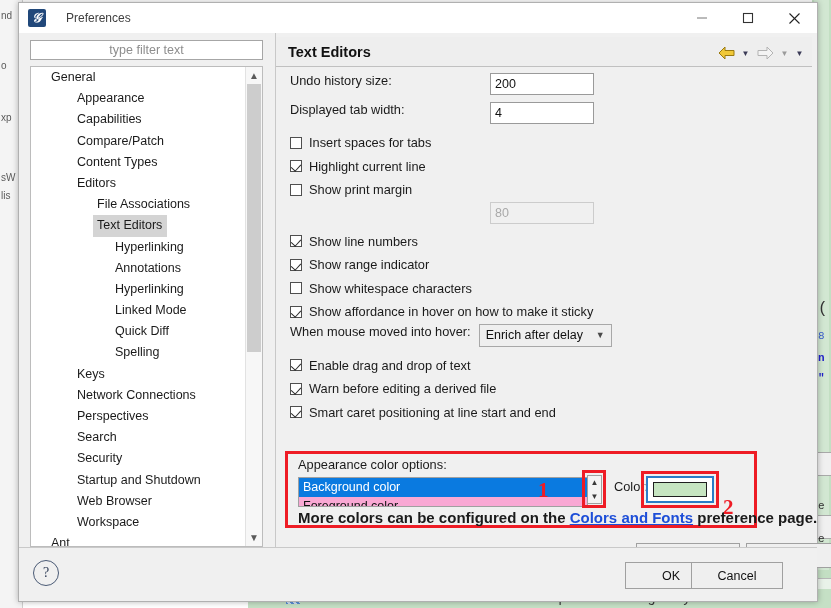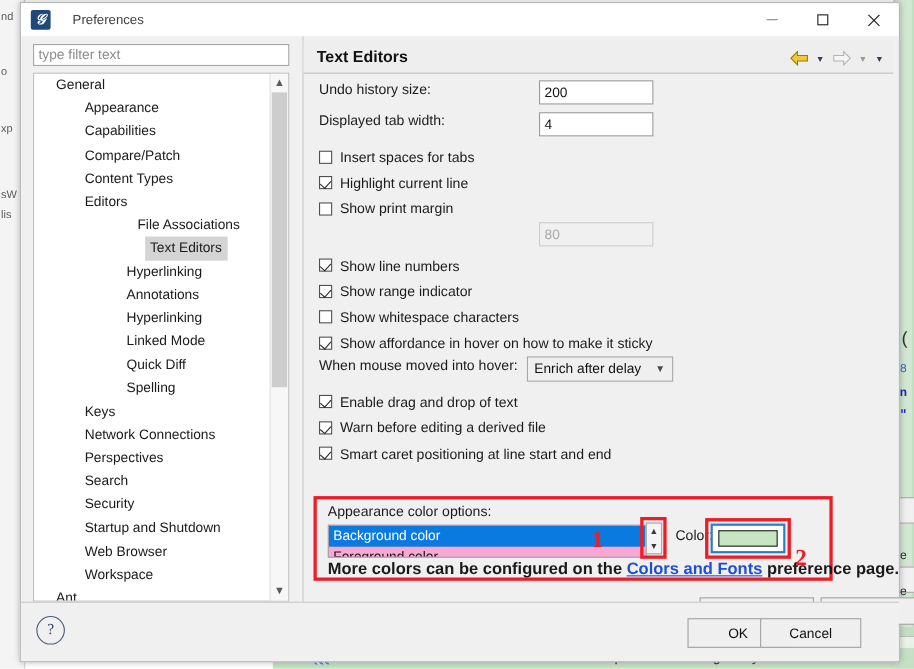--- a/index.html
+++ b/index.html
@@ -93,38 +93,39 @@
   
   .content {
     position: absolute; left: 0; top: 30px; right: 0; bottom: 0;
     background: #f0f0f0;
   }
 
   
   .filter-input {
     position: absolute; left: 11px; top: 7px; width: 233px; height: 20px;
     border: 1px solid #a6a6a6; background: #ffffff; box-sizing: border-box;
-    font-size: 12.5px; color: #8d8d8d; padding: 0 4px; line-height: 19px;
+    font-size: 12.5px; color: #8d8d8d; padding: 0 14px; line-height: 19px;
     font-family: "Liberation Sans", sans-serif;
+    text-align: center;
   }
   .tree-panel {
     position: absolute; left: 11px; top: 33px; width: 233px; height: 481px;
     background: #ffffff; border: 1px solid #bcbcbc; box-sizing: border-box;
     overflow: hidden;
   }
   .tree-list { position: absolute; left: 0; top: 0; right: 16px; top: 0; }
   .tree-item {
     height: 21.2px; line-height: 21.2px; font-size: 12.5px; color: #1a1a1a;
     white-space: nowrap; padding-left: 4px;
   }
   .tree-item.sel { background: #d4d4d4; display: inline-block; padding-right: 5px; }
   .tree-row { height: 21.2px; }
   .lv0 { padding-left: 16px; }
   .lv1 { padding-left: 42px; }
-  .lv2 { padding-left: 62px; text-align: center; }
+  .lv2 { padding-left: 62px; }
   .lv3 { padding-left: 80px; }
 
   .tree-scroll {
     position: absolute; right: 0; top: 0; width: 16px; bottom: 0;
     background: #f7f7f7; border-left: 1px solid #e2e2e2;
   }
   .ts-arrow {
     position: absolute; left: 0; width: 16px; height: 17px;
     display: flex; align-items: center; justify-content: center;
     color: #5a5a5a; font-size: 10px;

